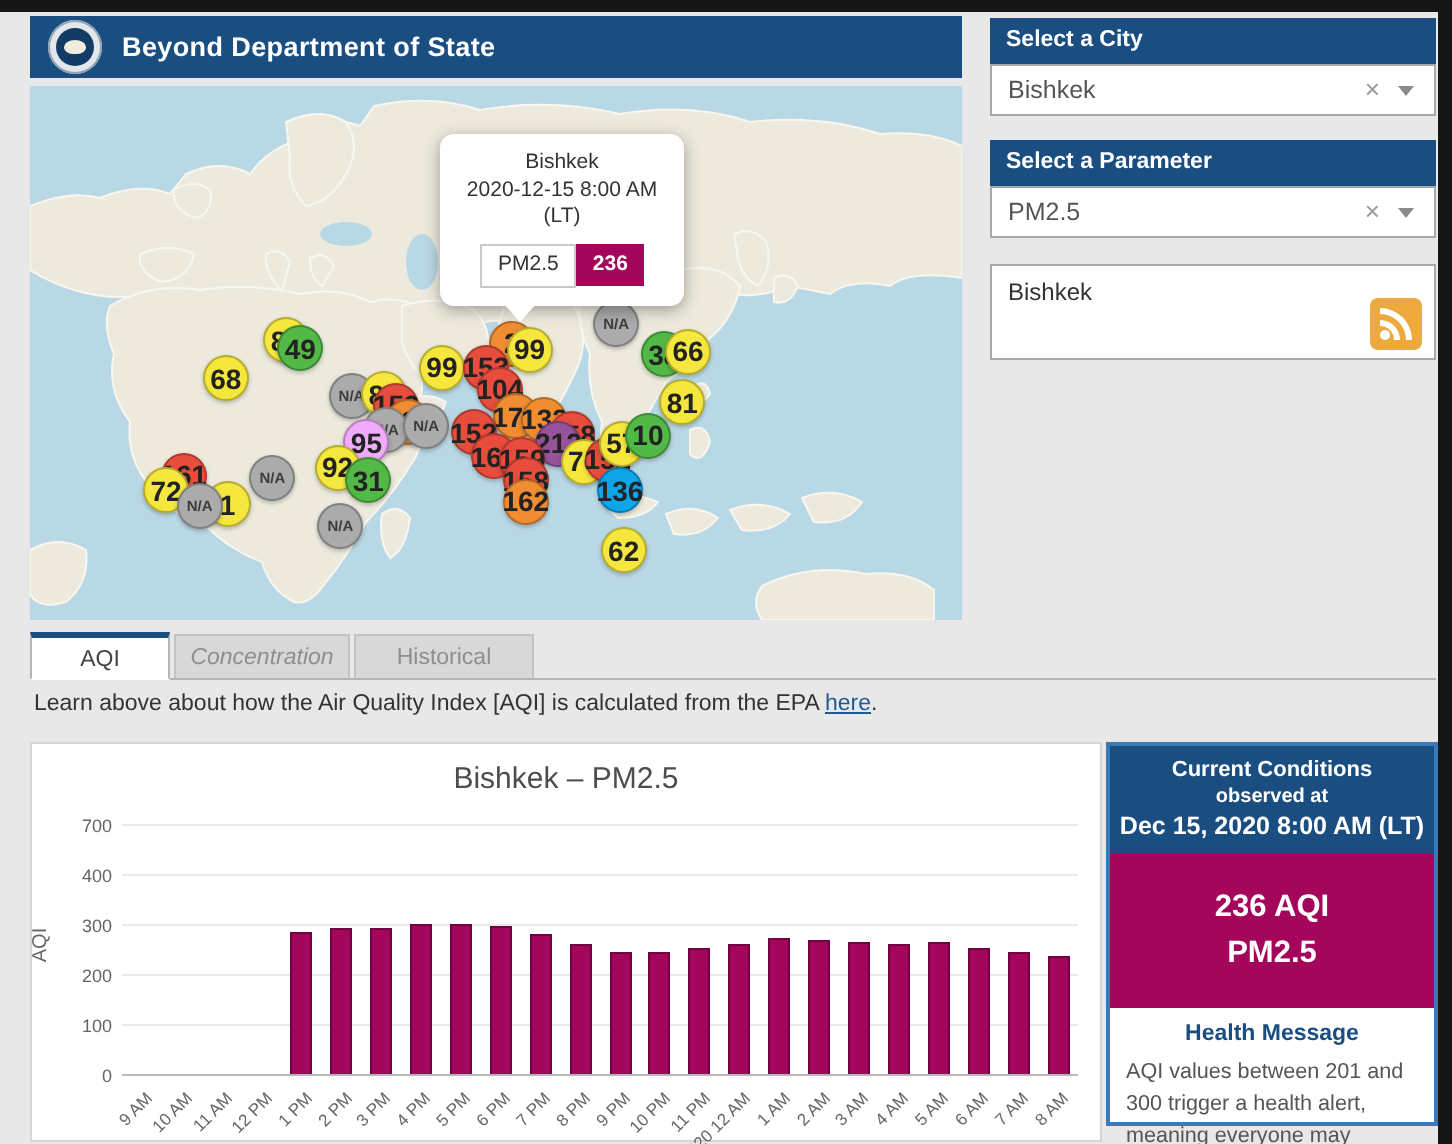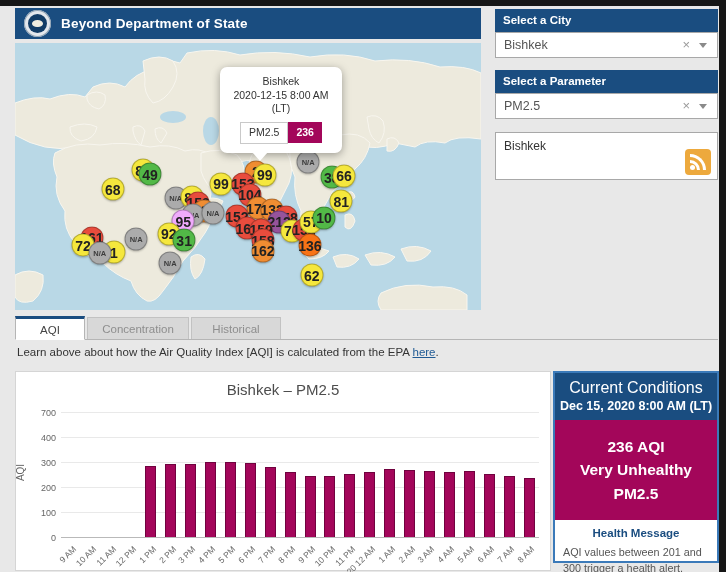--- a/index.html
+++ b/index.html
@@ -61,21 +61,21 @@
   .rss-dot{position:absolute;left:5px;bottom:5px;width:5px;height:5px;background:#fff;border-radius:50%;}
   .rss-arc{position:absolute;left:5px;bottom:5px;border:3px solid #fff;border-left:none;border-bottom:none;border-top-right-radius:100%;box-sizing:border-box;}
   .rss-arc1{width:10px;height:10px;}
   .rss-arc2{width:16px;height:16px;}
   .side-note{position:absolute;left:495px;top:188px;width:223px;font-size:10.5px;color:#777;line-height:1.32;}
   .side-note .inline-link{font-weight:bold;}
 
   
   .cc-panel{position:absolute;left:553px;top:371px;width:166px;height:192px;background:#fff;border:2px solid #3b7ab9;box-sizing:border-box;}
   .cc-head{background:#1a4d80;color:#fff;text-align:center;padding:6px 3px 7px;}
-  .cc-title{font-size:16px;font-weight:normal;}
+  .cc-title{font-size:11px;font-weight:bold;}
   .cc-obs{font-size:10px;font-weight:bold;margin-top:2px;}
   .cc-date{font-size:12.5px;font-weight:bold;margin-top:2px;}
   .cc-aqi{color:#fff;text-align:center;padding:15px 3px;font-size:15.5px;font-weight:bold;line-height:1.5;}
   .cc-health{padding:7px 8px 0;}
   .cc-health-title{text-align:center;color:#1a4d80;font-weight:bold;font-size:11.5px;}
   .cc-health-msg{margin-top:5px;font-size:10.8px;color:#555;line-height:1.5;}
 </style>
 </head>
 <body>
 
@@ -173,21 +173,21 @@
         <div class="marker red" style="left: 58.2%; top: 65.2%; background: rgb(232, 76, 61);">158</div>
         <div class="marker purple" style="left: 56.7%; top: 67%; background: rgb(150, 83, 155);">212</div>
         <div class="marker red" style="left: 49.8%; top: 69.3%; background: rgb(232, 76, 61);">163</div>
         <div class="marker red" style="left: 52.8%; top: 70%; background: rgb(232, 76, 61);">159</div>
         <div class="marker red" style="left: 53.2%; top: 73.8%; background: rgb(232, 76, 61);">158</div>
         <div class="marker orange" style="left: 53.2%; top: 77.9%; background: rgb(240, 141, 50);">162</div>
         <div class="marker yellow" style="left: 59.4%; top: 70.4%; background: rgb(245, 231, 61);">76</div>
         <div class="marker red" style="left: 62%; top: 70%; background: rgb(232, 76, 61);">152</div>
         <div class="marker yellow" style="left: 63.5%; top: 67%; background: rgb(245, 231, 61);">57</div>
         <div class="marker green" style="left: 66.3%; top: 65.5%; background: rgb(82, 185, 71);">10</div>
-        <div class="marker orange" style="left: 63.3%; top: 75.7%; background: #f97316;">136</div>
+        <div class="marker orange" style="left: 63.3%; top: 75.7%; background: #0ea5e9;">136</div>
         <div class="marker yellow" style="left: 63.7%; top: 86.9%; background: rgb(245, 231, 61);">62</div>
         <div class="marker green" style="left: 68%; top: 50.2%; background: rgb(82, 185, 71);">38</div>
         <div class="marker yellow" style="left: 70.6%; top: 49.8%; background: rgb(245, 231, 61);">66</div>
         <div class="marker yellow" style="left: 70%; top: 59.2%; background: rgb(245, 231, 61);">81</div>
       </div>
 
     <div class="popup">
       <div>Bishkek</div>
       <div>2020-12-15 8:00 AM</div>
       <div>(LT)</div>
@@ -197,21 +197,21 @@
           <td class="pollutant">PM2.5</td>
           <td class="aqi-val" id="popup-aqi" style="background: rgb(163, 6, 90);">236</td>
         </tr>
       </tbody>
         </table>
     </div>
   </div>
 
   <div class="tabs" id="tabs">
       <div class="tab active" style="width: 70px;">AQI</div>
-      <div class="tab inactive" style="width: 102px;">Concentration</div>
+      <div class="tab inactive" style="width: 88px; font-style: italic;">Concentration</div>
       <div class="tab inactive" style="width: 90px;">Historical</div>
     </div>
 
   <div class="learn-more">
     <span>Learn above about how the Air Quality Index [AQI] is calculated from the EPA </span><a class="inline-link">here</a><span>.</span>
   </div>
 
   <div class="chart-panel">
     <div class="chart-title">Bishkek – PM2.5</div>
     <div class="ylabel">AQI</div>
@@ -320,25 +320,25 @@
         <div class="xlab" style="left: 383.292px; top: 172px;">5 AM</div>
         <div class="xlab" style="left: 403.208px; top: 172px;">6 AM</div>
         <div class="xlab" style="left: 423.125px; top: 172px;">7 AM</div>
         <div class="xlab" style="left: 443.042px; top: 172px;">8 AM</div>
       </div>
   </div>
 
   <div class="cc-panel">
     <div class="cc-head">
       <div class="cc-title">Current Conditions</div>
+      <div class="cc-obs">observed at</div>
       <div class="cc-date">Dec 15, 2020 8:00 AM (LT)</div>
     </div>
     <div class="cc-aqi" id="cc-aqi" style="background: rgb(163, 6, 90);">
       <div>236 AQI</div>
-      <div>Very Unhealthy</div>
       <div>PM2.5</div>
     </div>
     <div class="cc-health">
       <div class="cc-health-title">Health Message</div>
       <div class="cc-health-msg">AQI values between 201 and 300 trigger a health alert, meaning everyone may experience more serious health effects.</div>
     </div>
   </div>
 
   <div class="side-hdr" style="top:9px;">Select a City</div>
   <div class="side-select" style="top:32px;">

